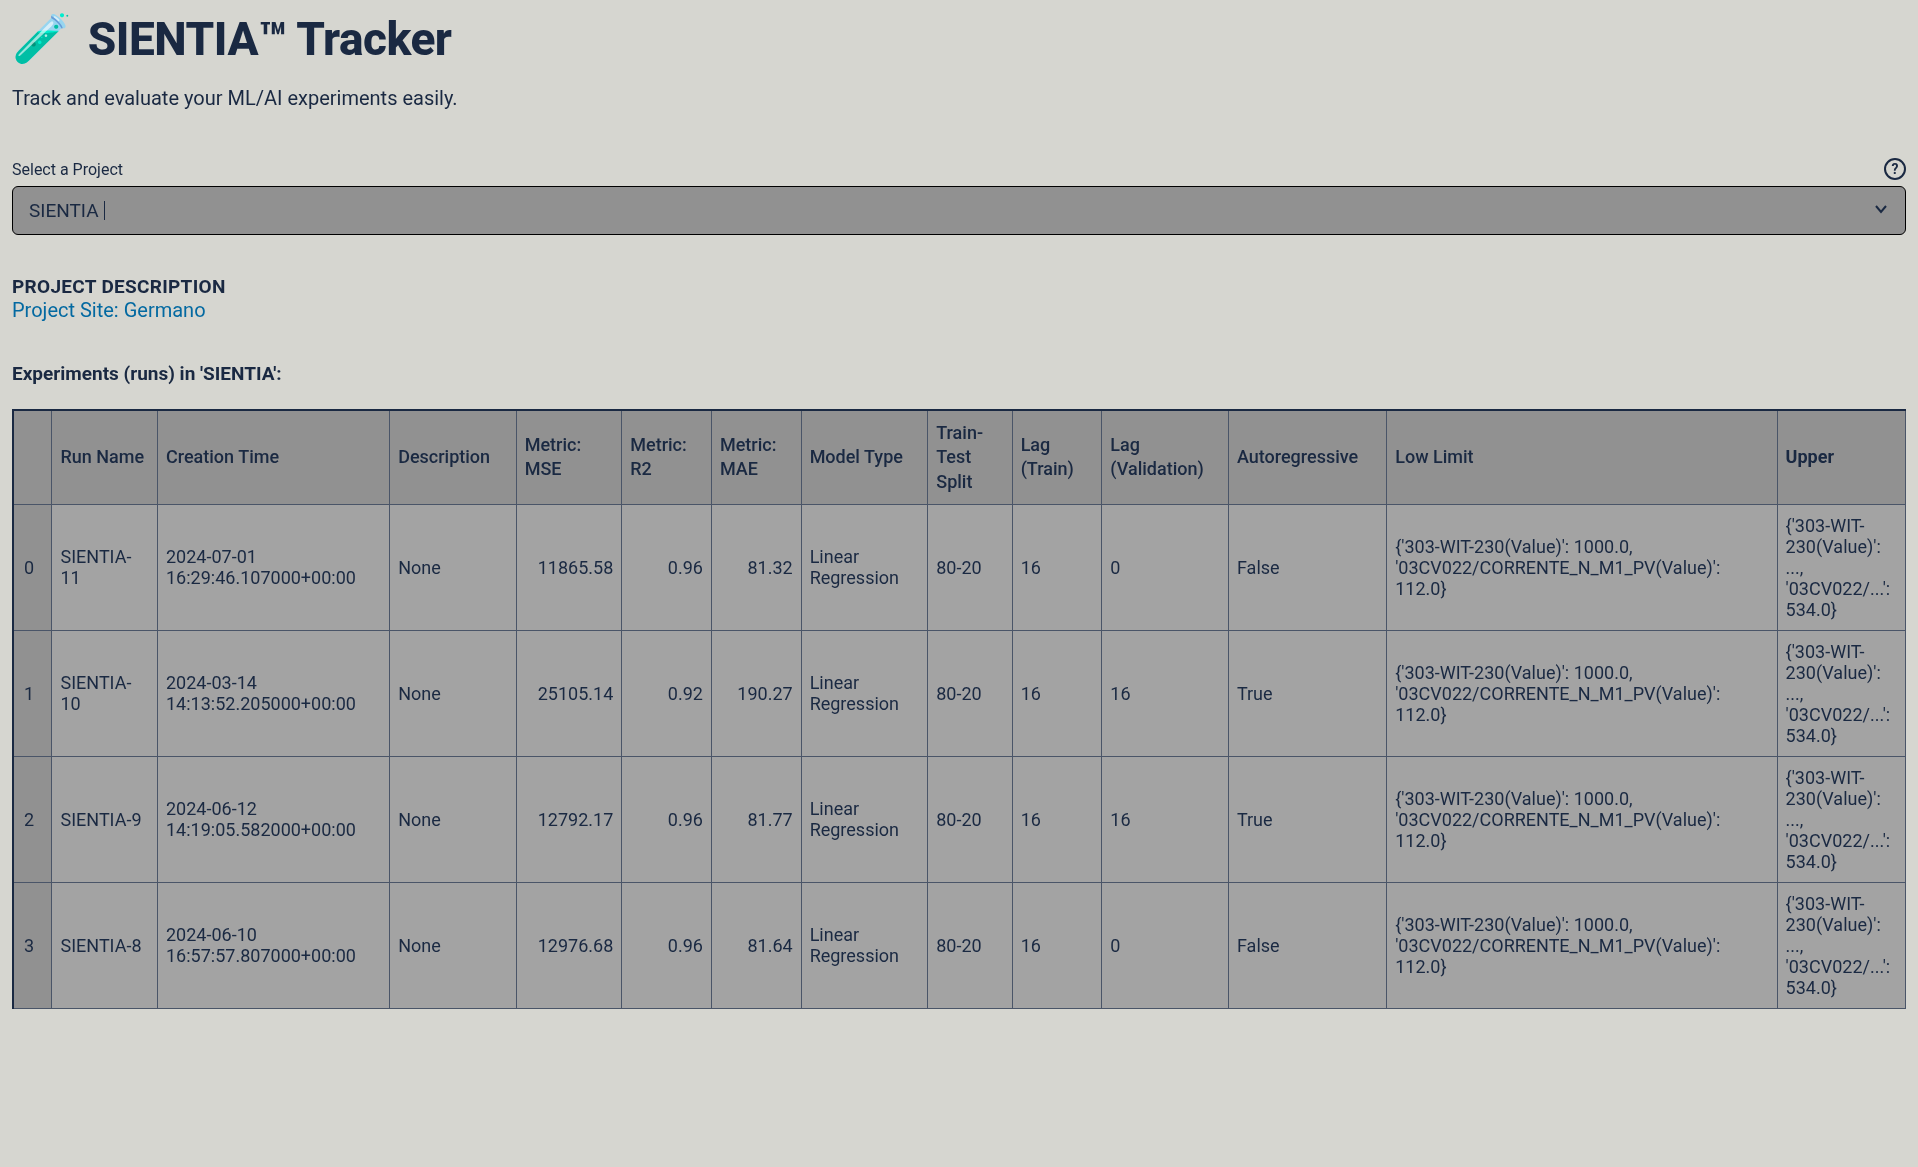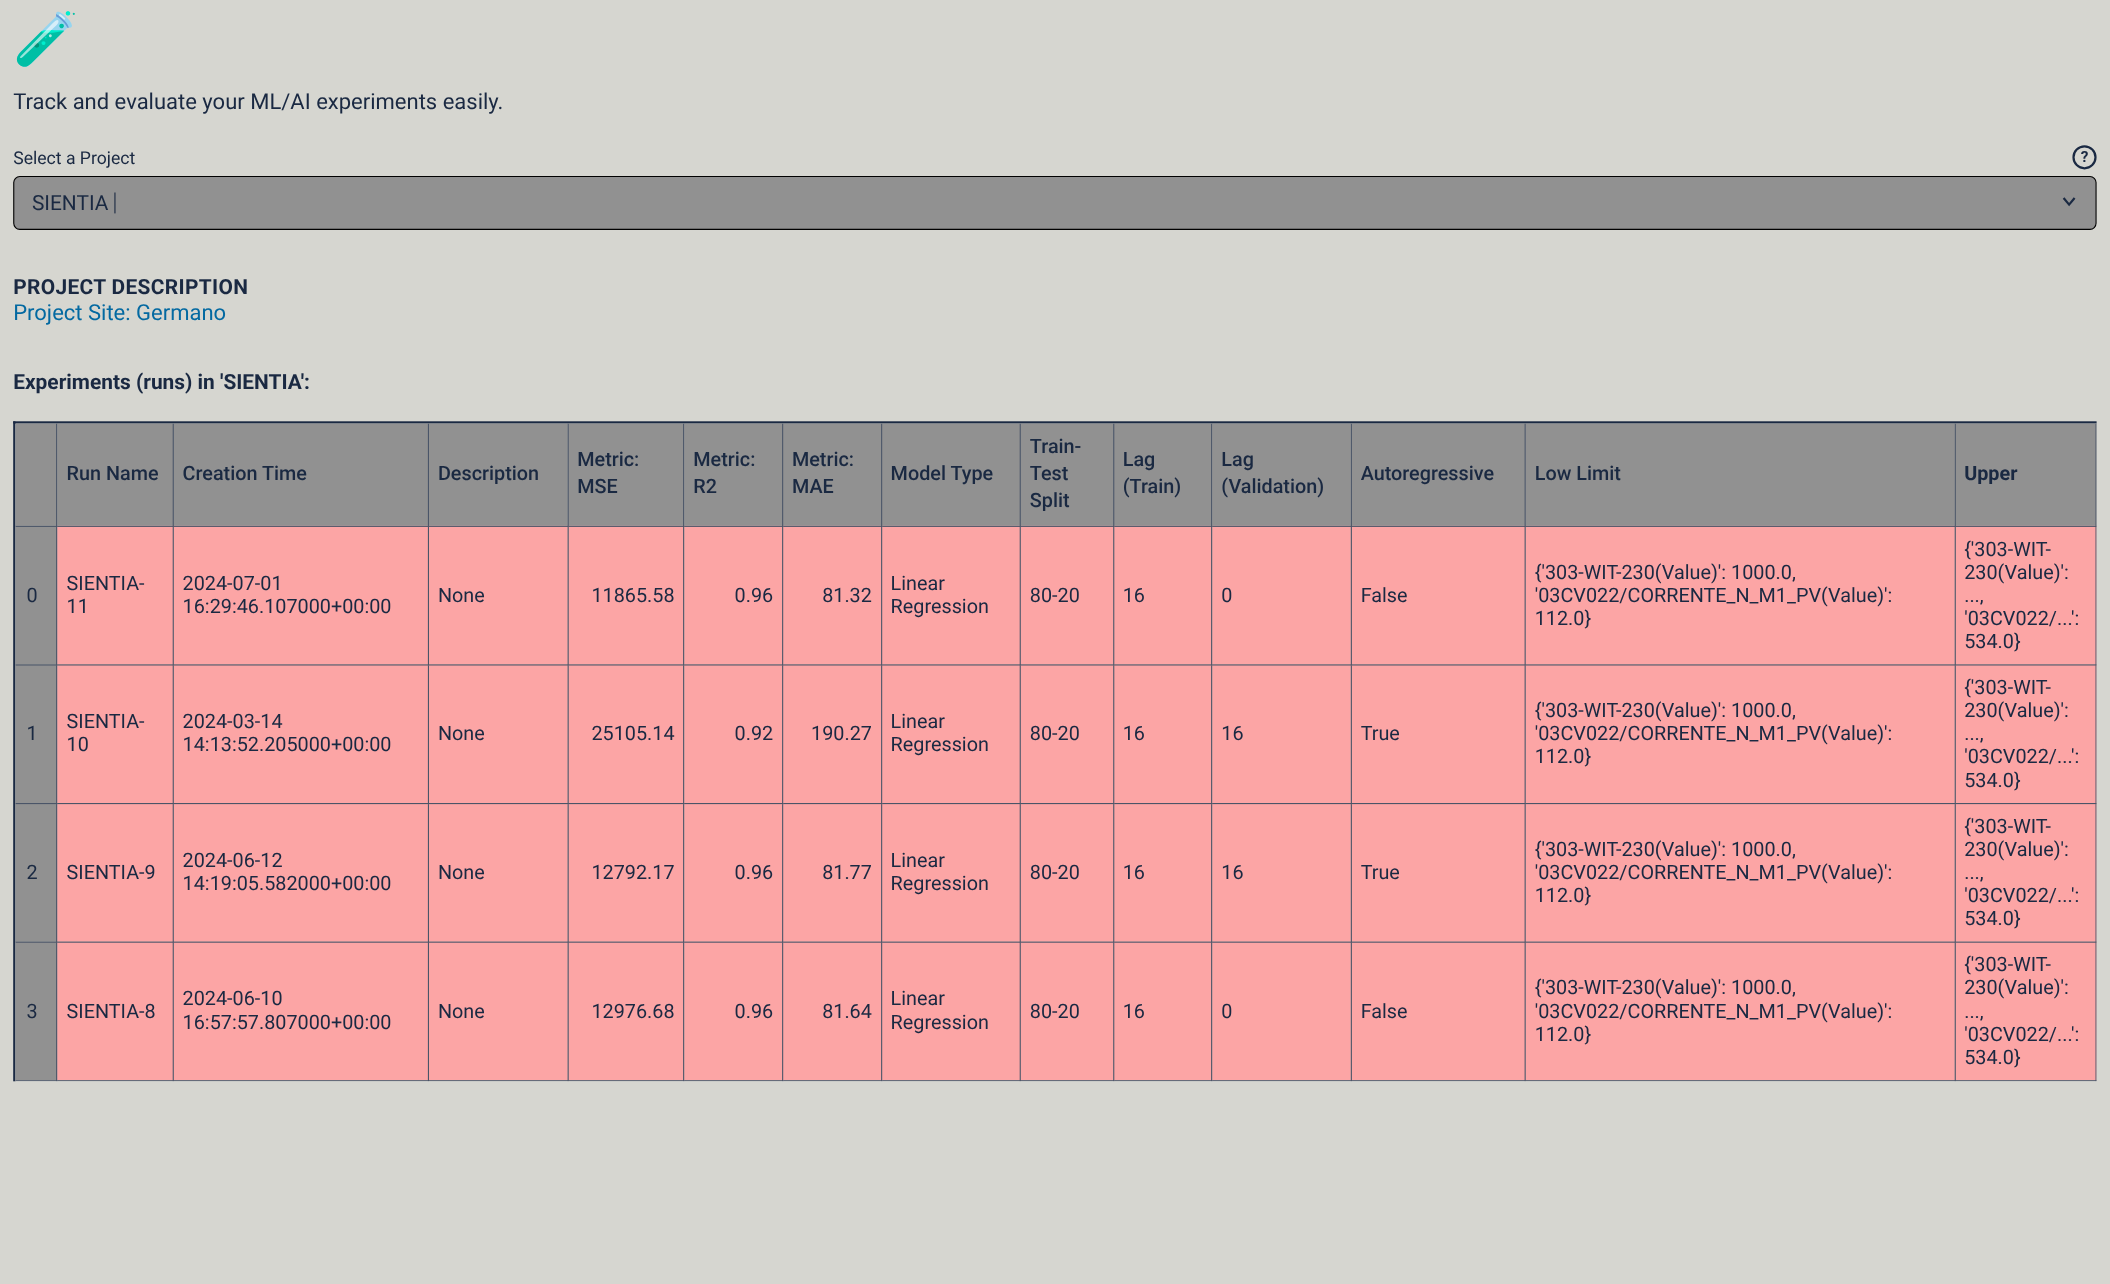--- a/index.html
+++ b/index.html
@@ -25,21 +25,21 @@
     }
     h1 {
       font-size: 46px;
       font-weight: 800;
       color: #1a2942;
       letter-spacing: -0.5px;
     }
     .subtitle {
       font-size: 20px;
       color: #1a2942;
-      margin-bottom: 28px;
+      margin-bottom: 48px;
     }
     .select-label-row {
       display: flex;
       justify-content: space-between;
       align-items: center;
       margin-bottom: 6px;
     }
     .select-label {
       font-size: 16px;
       color: #1a2942;
@@ -126,21 +126,21 @@
     th {
       background-color: #919191;
       font-weight: 500;
       vertical-align: middle;
       line-height: 1.35;
     }
     th.num-col {
       text-align: left;
     }
     td {
-      background-color: #fca5a5;
+      background-color: #a3a3a3;
     }
     td.idx-cell {
       background-color: #919191;
       font-weight: 400;
       text-align: left;
       padding-left: 10px;
     }
     td.num-cell {
       text-align: right;
     }
@@ -159,20 +159,21 @@
     .col-lagval { width: 120px; }
     .col-auto { width: 150px; }
     .col-lowlimit { width: 370px; }
     .col-upper { width: 80px; font-weight: bold; }
   </style>
 </head>
 <body>
 
 <div class="header">
   <span class="logo-icon">🧪</span>
+  <h1>SIENTIA™ Tracker</h1>
 </div>
 
 <p class="subtitle">Track and evaluate your ML/AI experiments easily.</p>
 
 <div class="select-label-row">
   <span class="select-label">Select a Project</span>
   <span class="help-icon">?</span>
 </div>
 
 <div class="select-box">

